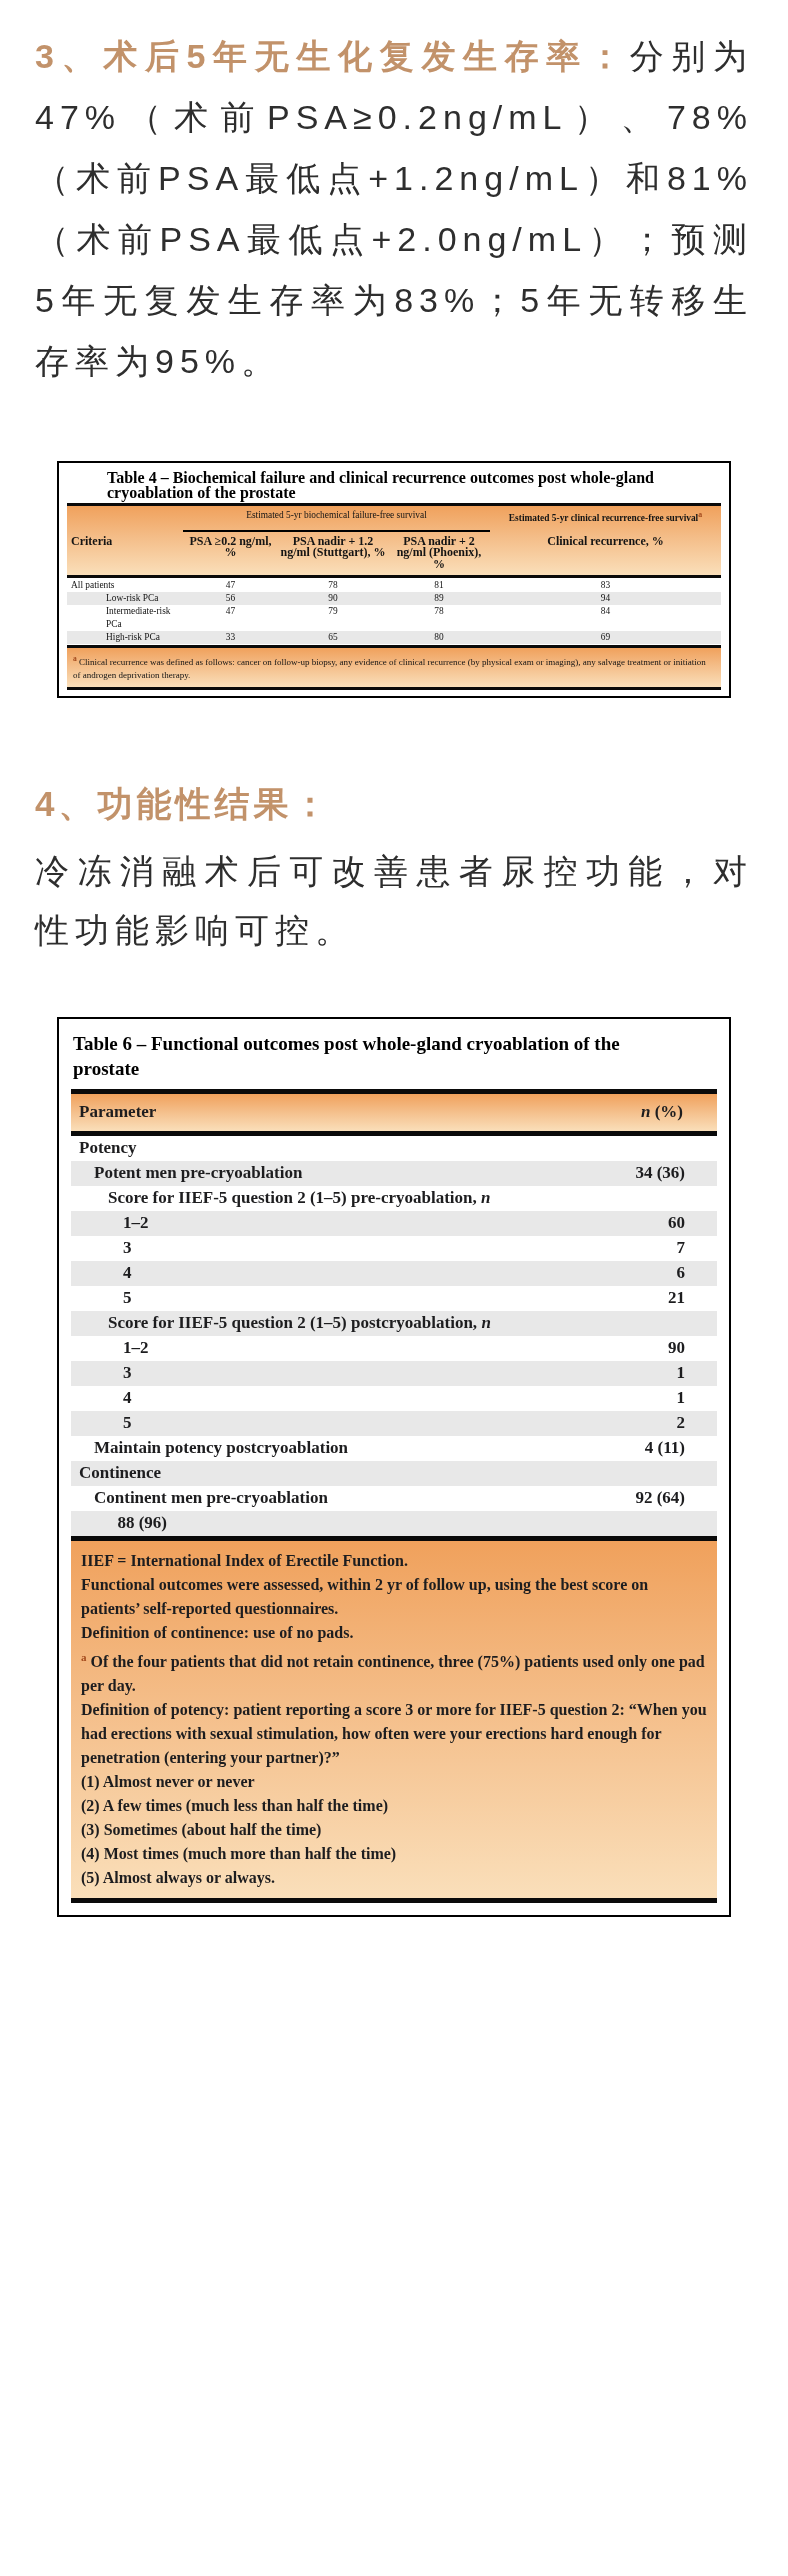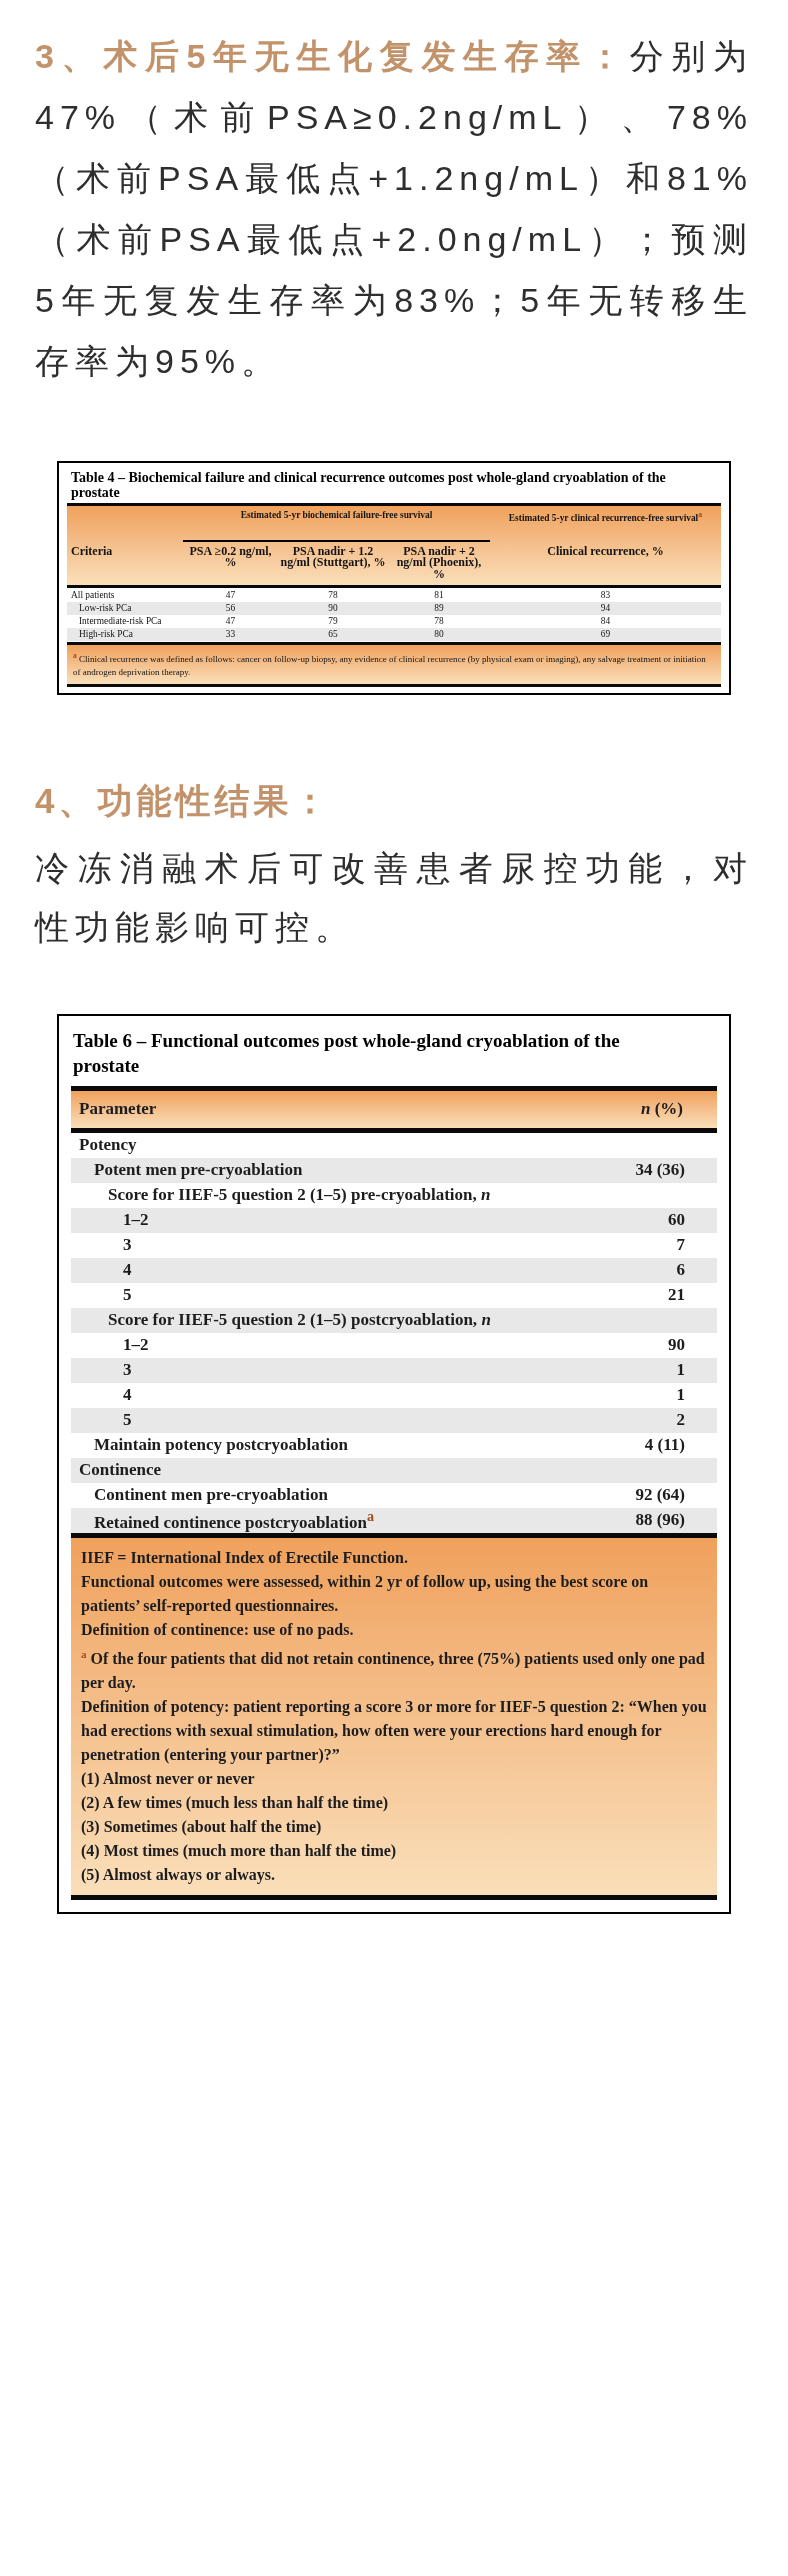--- a/index.html
+++ b/index.html
@@ -18,33 +18,33 @@
 
   
   .jbox { background:#fff; border:2px solid #000; margin:0 auto; font-family:"Liberation Serif", serif; color:#141414; }
   .rule { background:#0a0a0a; }
   .orange-grad { background:linear-gradient(180deg,#f0a15c 0%, #f4bd88 45%, #fadfba 100%); }
   .shade { background:#e8e8e8; }
   sup.fn-sup { color:#a34a1d; font-weight:bold; }
 
   
   .t4-box { width:674px; margin-top:69px; padding:6px 8px 6px; }
-  .t4-title { font-size:14px; font-weight:bold; line-height:15px; padding:1px 4px 3px; color:#000; }
+  .t4-title { font-size:16px; font-weight:bold; line-height:15px; padding:1px 4px 3px; color:#000;margin-left:36px; }
   .t4-rule { height:3px; }
   .t4-head { padding:4px 0 5px; }
   .t4-grid { display:grid; grid-template-columns:116px 95px 110px 102px 1fr; }
-  .t4-group1 { grid-column:2/5; text-align:center; font-size:9.4px; font-weight:bold;
-               border-bottom:2px solid #000; padding-bottom:20px; }
+  .t4-group1 { grid-column:2/5; text-align:center; font-size:9.4px; font-weight:normal;
+               border-bottom:2px solid #000; padding-bottom:10px; }
   .t4-group2 { grid-column:5; text-align:center; font-size:9.4px; font-weight:bold; }
   .t4-subhead-row { margin-top:4px; font-size:12px; font-weight:bold; }
   .t4-subhead-row .t4-cell { text-align:center; line-height:11.3px; padding:0 2px; }
   .t4-subhead-row .t4-crit-h { text-align:left; padding-left:4px; }
   .t4-row { font-size:9.4px; line-height:13px; }
   .t4-cell.t4-crit { text-align:left; padding-left:4px; }
-  .t4-cell.t4-ind { padding-left:12px; }
+  .t4-cell.t4-ind { padding-left:12px;margin-left:27px; }
   .t4-cell.t4-val { text-align:center; }
   .t4-body { padding:1px 0; }
   .t4-foot { font-size:9px; line-height:13px; padding:4px 6px 5px; }
 
   
   .t6-box { width:674px; margin-top:57px; padding:10px 12px 12px; color:#1d1d1f; }
   .t6-title { font-size:19px; font-weight:bold; line-height:25px; padding:2px 69px 8px 2px; color:#000; }
   .t6-rule { height:5px; }
   .t6-head { display:flex; justify-content:space-between; align-items:center;
              height:37px; padding:0 34px 0 8px; font-size:17px; font-weight:bold; }
@@ -191,21 +191,20 @@
         </div>
         <div class="t6-row shade">
           <div class="t6-label" style="padding-left: 8px;"><span>Continence</span></div>
           <div class="t6-value"></div>
         </div>
         <div class="t6-row">
           <div class="t6-label" style="padding-left: 23px;"><span>Continent men pre-cryoablation</span></div>
           <div class="t6-value">92 (64)</div>
         </div>
         <div class="t6-row shade">
-          <div class="t6-label" style="padding-left: 23px;"><span>Retained continence postcryoablation</span><sup class="fn-sup">a</sup></div>
           <div class="t6-value">88 (96)</div>
         </div>
       </div>
     <div class="rule t6-rule"></div>
     <div class="t6-foot orange-grad" id="t6-foot">
         <div class="t6-footline"><span>IIEF = International Index of Erectile Function.</span></div>
         <div class="t6-footline"><span>Functional outcomes were assessed, within 2 yr of follow up, using the best score on patients’ self-reported questionnaires.</span></div>
         <div class="t6-footline"><span>Definition of continence: use of no pads.</span></div>
         <div class="t6-footline"><sup class="fn-sup">a</sup><span> Of the four patients that did not retain continence, three (75%) patients used only one pad per day.</span></div>
         <div class="t6-footline"><span>Definition of potency: patient reporting a score 3 or more for IIEF-5 question 2: “When you had erections with sexual stimulation, how often were your erections hard enough for penetration (entering your partner)?”</span></div>

